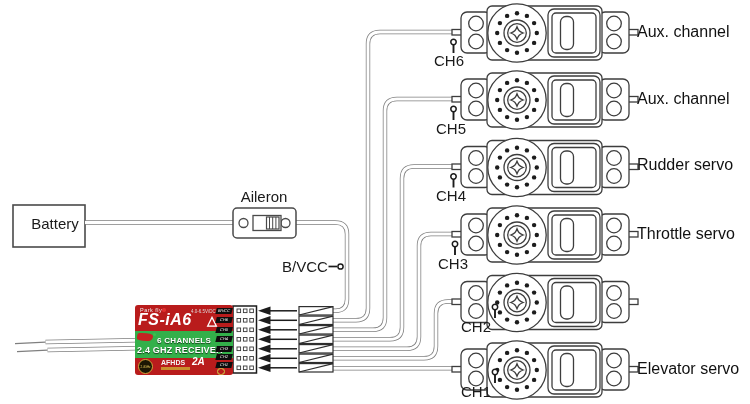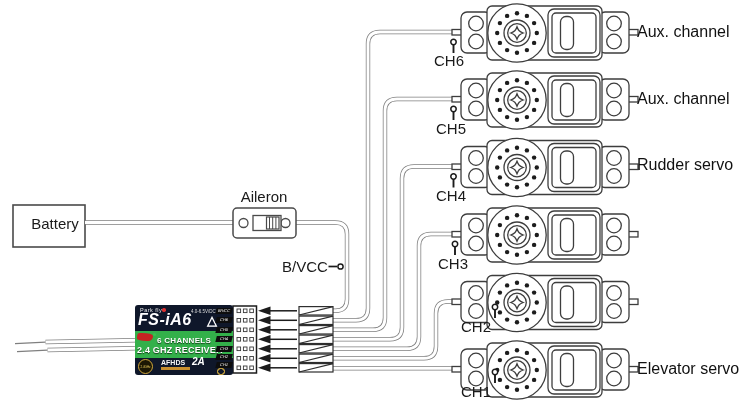--- a/index.html
+++ b/index.html
@@ -6,21 +6,21 @@
   .stage{position:relative;width:750px;height:404px;background:#fff;overflow:hidden;
          font-family:"Liberation Sans",sans-serif;}
   .stage svg{position:absolute;left:0;top:0;}
   .w{fill:none;stroke:#7f7f7f;stroke-width:4.4;}
   .wi{fill:none;stroke:#ffffff;stroke-width:2.9;}
   .thin{fill:none;stroke:#7f7f7f;stroke-width:1.2;}
   .lbl{position:absolute;font-size:15px;color:#1a1a1a;white-space:nowrap;}
   .servo-lbl{position:absolute;left:637px;width:110px;font-size:16px;color:#111;white-space:nowrap;}
   .ctr{text-align:center;}
   
-  .rx{position:absolute;left:135px;top:305px;width:98px;height:70px;background:#0f172a;
+  .rx{position:absolute;left:135px;top:305px;width:98px;height:70px;background:#b91c1c;
       border-radius:3px;overflow:hidden;}
   .rx *{position:absolute;}
   .rx-band{left:0;top:26px;width:98px;height:27px;background:#33b04a;}
   .rx-park{left:5px;top:2px;font-size:5.5px;color:#eee;letter-spacing:.5px;}
   .rx-dot{left:27px;top:3px;width:3.5px;height:3.5px;background:#e03030;border-radius:50%;}
   .rx-volt{left:56px;top:3.5px;font-size:4.5px;color:#ddd;}
   .rx-model{left:3px;top:6px;font-size:16px;font-weight:700;font-style:italic;color:#fff;letter-spacing:.5px;}
   .rx-tri{left:72px;top:8px;font-size:13px;color:#fff;font-weight:700;}
   .rx-fly{left:2px;top:27.5px;width:16px;height:8.5px;background:#c62222;
           border-radius:20% 80% 30% 70%/60% 40% 70% 30%;}
@@ -200,20 +200,21 @@
 <div class="lbl" style="left:434px;top:52px;">CH6</div>
 <div class="lbl" style="left:436px;top:119.5px;">CH5</div>
 <div class="lbl" style="left:436px;top:187px;">CH4</div>
 <div class="lbl" style="left:438px;top:254.5px;">CH3</div>
 <div class="lbl" style="left:461px;top:317.5px;">CH2</div>
 <div class="lbl" style="left:461px;top:382.5px;">CH1</div>
 
 <div class="servo-lbl" style="top:23px;">Aux. channel</div>
 <div class="servo-lbl" style="top:90px;">Aux. channel</div>
 <div class="servo-lbl" style="top:156px;">Rudder servo</div>
+<div class="servo-lbl" style="top:225px;">Throttle servo</div>
 <div class="servo-lbl" style="top:360px;">Elevator servo</div>
 
 <div class="rx">
   <div class="rx-band"></div>
   <div class="rx-park">Park fly</div>
   <div class="rx-dot"></div>
   <div class="rx-volt">4.0-6.5V/DC</div>
   <div class="rx-model">FS-iA6</div>
   <div class="rx-tri">△</div>
   <div class="rx-fly"></div>

